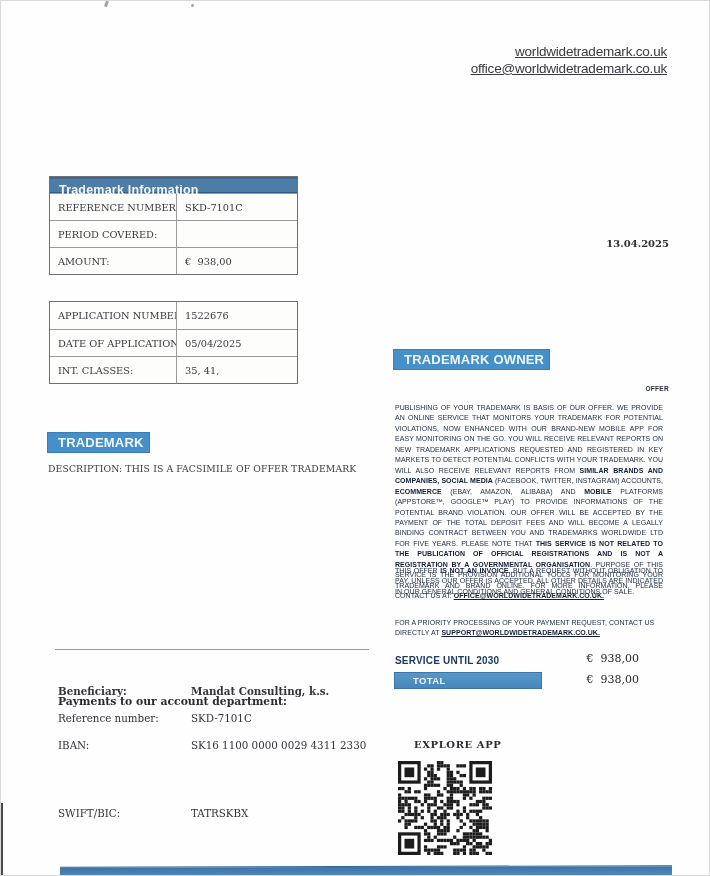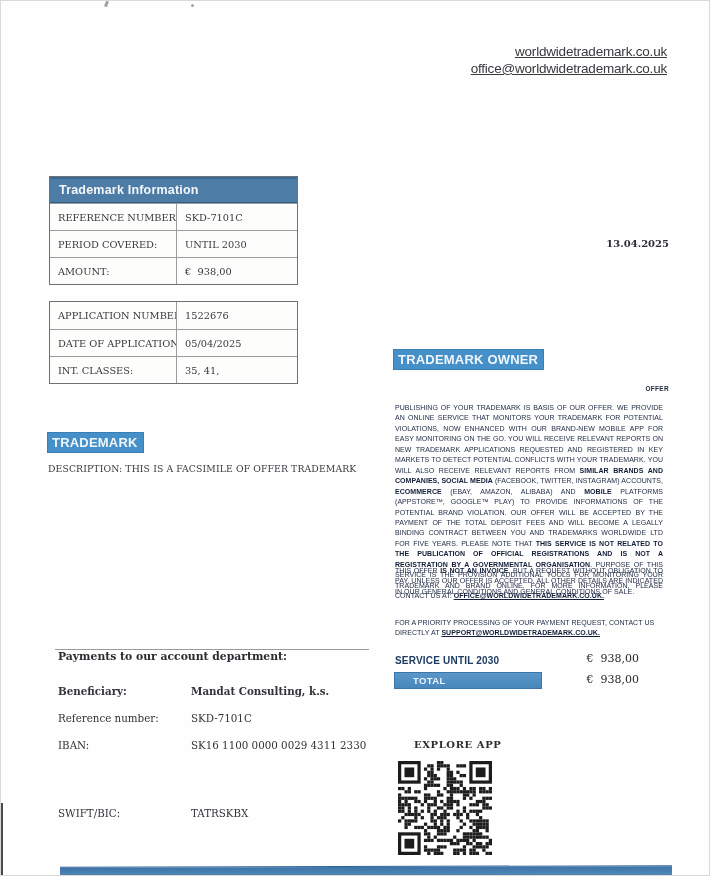--- a/index.html
+++ b/index.html
@@ -27,38 +27,38 @@
 
   
   .toplinks { position:absolute; right:42px; top:42px; text-align:right;
               font-weight:400; font-size:13.5px; color:#39393f; line-height:17px; letter-spacing:-0.2px; }
   .toplinks .lnk { text-decoration:underline; display:block; color:#39393f; }
 
   
   .tbl { position:absolute; left:48px; width:249px; border:1px solid #6f6f74; background:#fdfdfc; }
   .tbl-1 { top:175px; }
   .tbl-2 { top:300px; }
-  .tbl-header { height:26px; background:#4d7ca6; border-bottom:1px solid #2f5d86;
+  .tbl-header { height:16px; background:#4d7ca6; border-bottom:1px solid #2f5d86;
                 color:#f4f7fa; font-weight:700; font-size:12.5px; line-height:26px;
                 padding-left:9px; letter-spacing:.2px;
                 box-shadow: inset 0 2px 0 #3c6a94; }
   .tbl-row { display:grid; grid-template-columns:127px 1fr; height:27px; border-top:1px solid #9b9b9e; }
   .tbl-row:first-child { border-top:none; }
   .tbl-label, .tbl-value { font-family:"DejaVu Serif", serif; font-size:9.8px; line-height:27px;
                            color:#38383e; white-space:pre; overflow:hidden; }
   .tbl-label { padding-left:8px; border-right:1px solid #9b9b9e; }
   .tbl-value { padding-left:8px; }
 
   
   .doc-date { position:absolute; left:560px; top:237px; width:108px; text-align:right;
               font-family:"DejaVu Serif", serif; font-size:10px; color:#2f2f35;font-weight:bold; }
 
   
   .hl { position:absolute; display:inline-block; background:#4590c8; color:#f0f6fb;
-        font-weight:700; font-size:13px; padding:2px 5px 2px 4px; letter-spacing:.2px;
+        font-weight:700; font-size:13px; padding:2px 5px 2px 10px; letter-spacing:.2px;
         box-shadow:0 0 0 1px #3a7fb4; }
   .hl-tm { left:47px; top:432px; }
   .hl-owner { left:393px; top:349px; }
 
   .tm-desc { position:absolute; left:47px; top:462px; font-family:"DejaVu Serif", serif;
              font-size:9.3px; color:#3a3a40; letter-spacing:.1px; }
 
   .offer-label { position:absolute; left:560px; top:384px; width:108px; text-align:right;
                  font-size:6.5px; font-weight:700; color:#242c3f; letter-spacing:.3px; }
 
@@ -78,21 +78,21 @@
            font-family:"DejaVu Serif", serif; font-size:11px; color:#26262c; white-space:pre; }
   .money-svc { top:651px; }
   .money-total { top:672px; }
   .total-bar { position:absolute; left:393px; top:671px; width:148px; height:17px;
                background:linear-gradient(#5a97c8,#4787bc); border:1px solid #3a76a8;
                color:#eef5fb; font-weight:700; font-size:9.5px; line-height:15px;
                padding-left:18px; letter-spacing:.4px; }
 
   
   .pay-line { position:absolute; left:54px; top:648px; width:314px; height:1px; background:#9a9a9c; }
-  .pay-heading { position:absolute; left:57px; top:649px; font-family:"DejaVu Serif", serif;
+  .pay-heading { position:absolute; left:57px; top:694px; font-family:"DejaVu Serif", serif;
                  font-weight:700; font-size:10.8px; color:#2b2b31; }
   .pay-row { position:absolute; left:57px; width:320px; font-family:"DejaVu Serif", serif;
              font-size:10.3px; color:#33333a; }
   .pay-row .pl { display:inline-block; width:133px; }
   .pay-row-0 { top:684px; font-weight:700; }
   .pay-row-1 { top:711px; }
   .pay-row-2 { top:738px; }
   .pay-row-3 { top:806px; }
 
   
@@ -123,21 +123,20 @@
   <div class="doc-date">13.04.2025</div>
 
   <div class="tbl tbl-1">
     <div class="tbl-header">Trademark Information</div>
     <div class="tbl-row">
       <div class="tbl-label">REFERENCE NUMBER:</div>
       <div class="tbl-value">SKD-7101C</div>
     </div>
     <div class="tbl-row">
       <div class="tbl-label">PERIOD COVERED:</div>
-      <div class="tbl-value">UNTIL 2030</div>
     </div>
     <div class="tbl-row">
       <div class="tbl-label">AMOUNT:</div>
       <div class="tbl-value">€  938,00</div>
     </div>
   </div>
 
   <div class="tbl tbl-2">
     <div class="tbl-row">
       <div class="tbl-label">APPLICATION NUMBER:</div>

